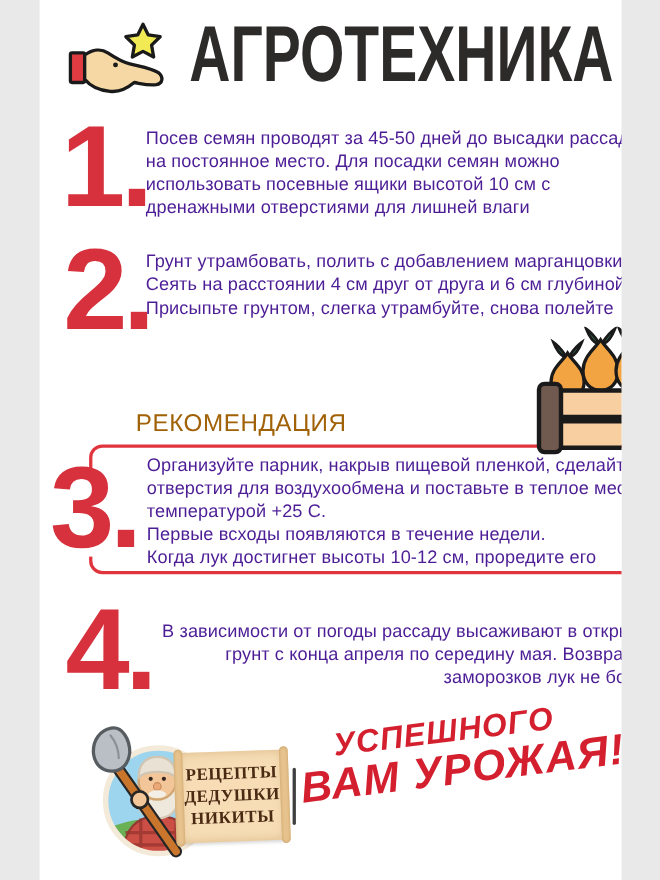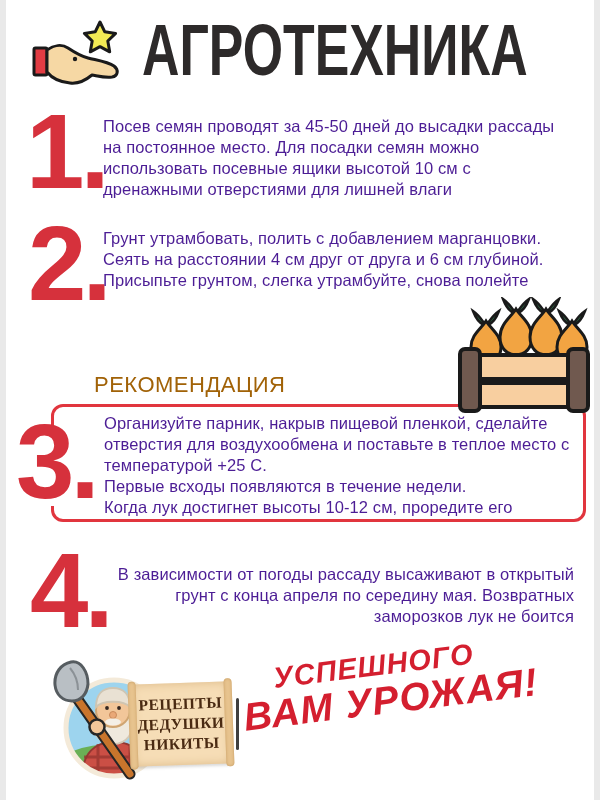--- a/index.html
+++ b/index.html
@@ -1,18 +1,18 @@
 <!DOCTYPE html>
 <html><head>
 <meta charset="utf-8">
 <style>
   * { margin:0; padding:0; box-sizing:border-box; }
   html,body { background:#e9e9e9; }
   .page {
-    position:relative; width:588px; height:800px; margin:0 auto;
+    position:relative; width:529px; height:800px; margin:0 auto;
     background:#ffffff; overflow:hidden;
     font-family:"Liberation Sans", sans-serif; color:#222;
   }
   
   .logo-icon { position:absolute; left:22px; top:12px; width:106px; height:86px; }
   .page-title {
     position:absolute; left:136px; top:14px;
     font-size:72px; font-weight:bold; color:#2d2a2a; line-height:1.0;
     letter-spacing:0px; white-space:nowrap;
     transform:scaleX(0.72); transform-origin:left top;

